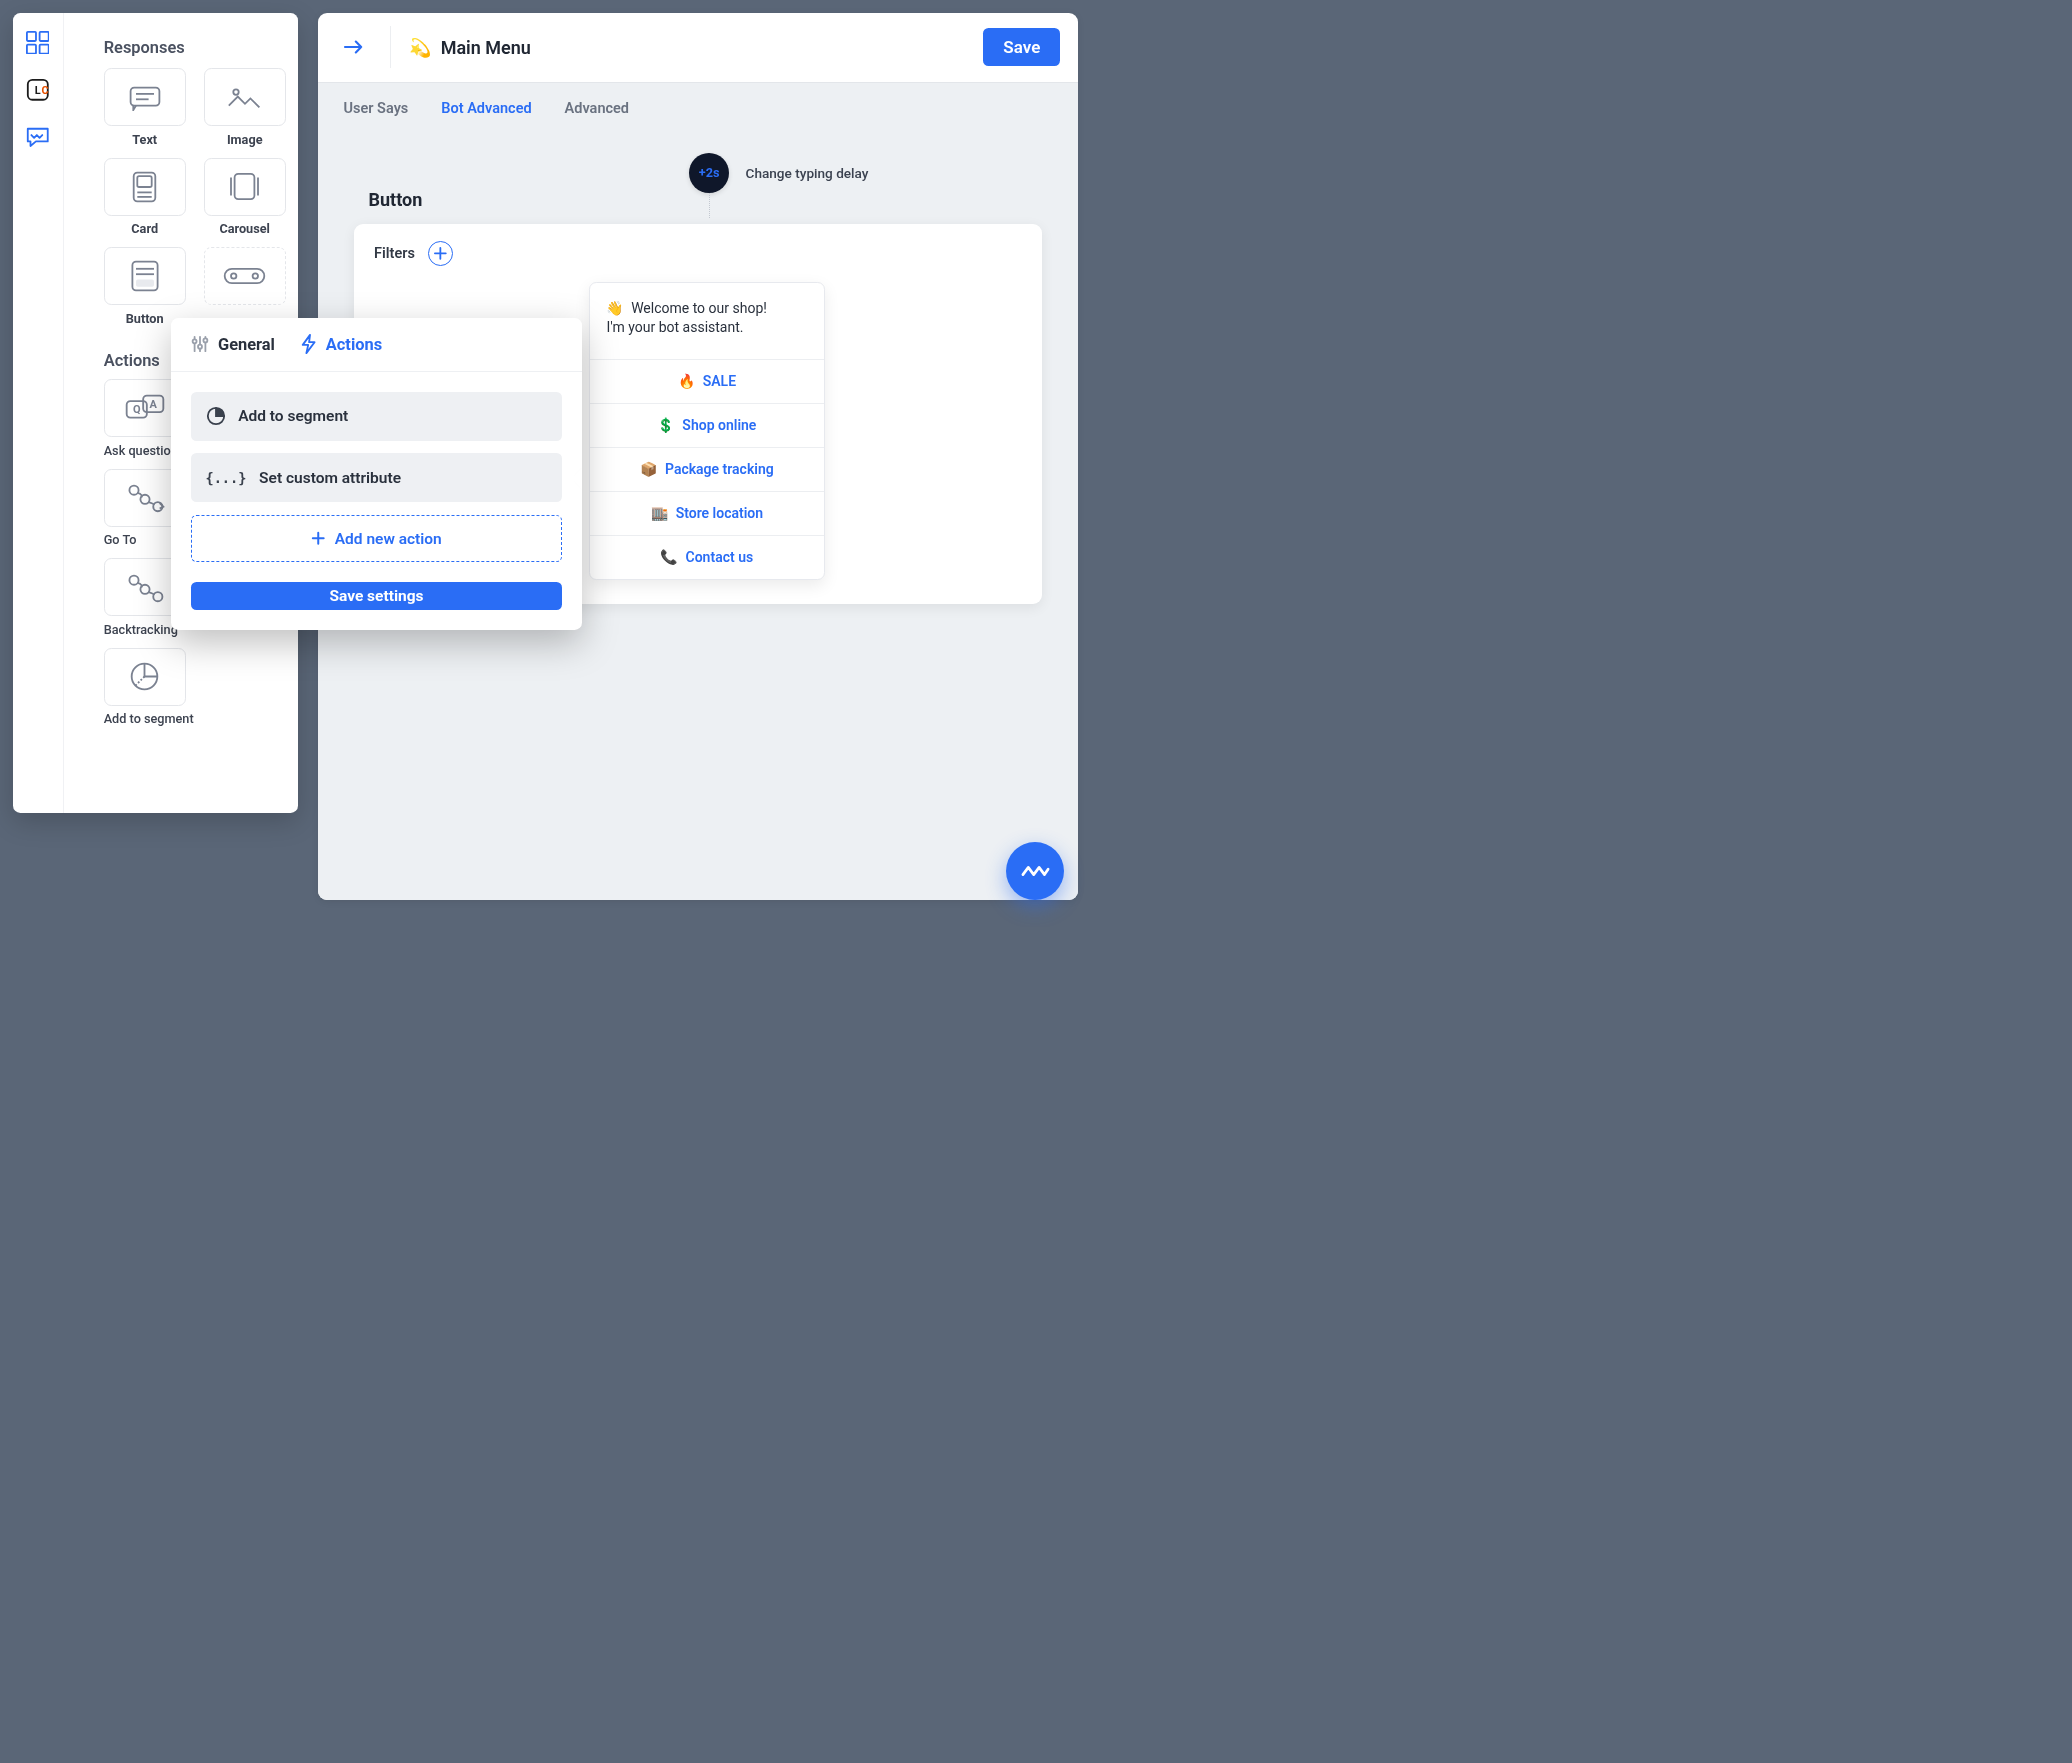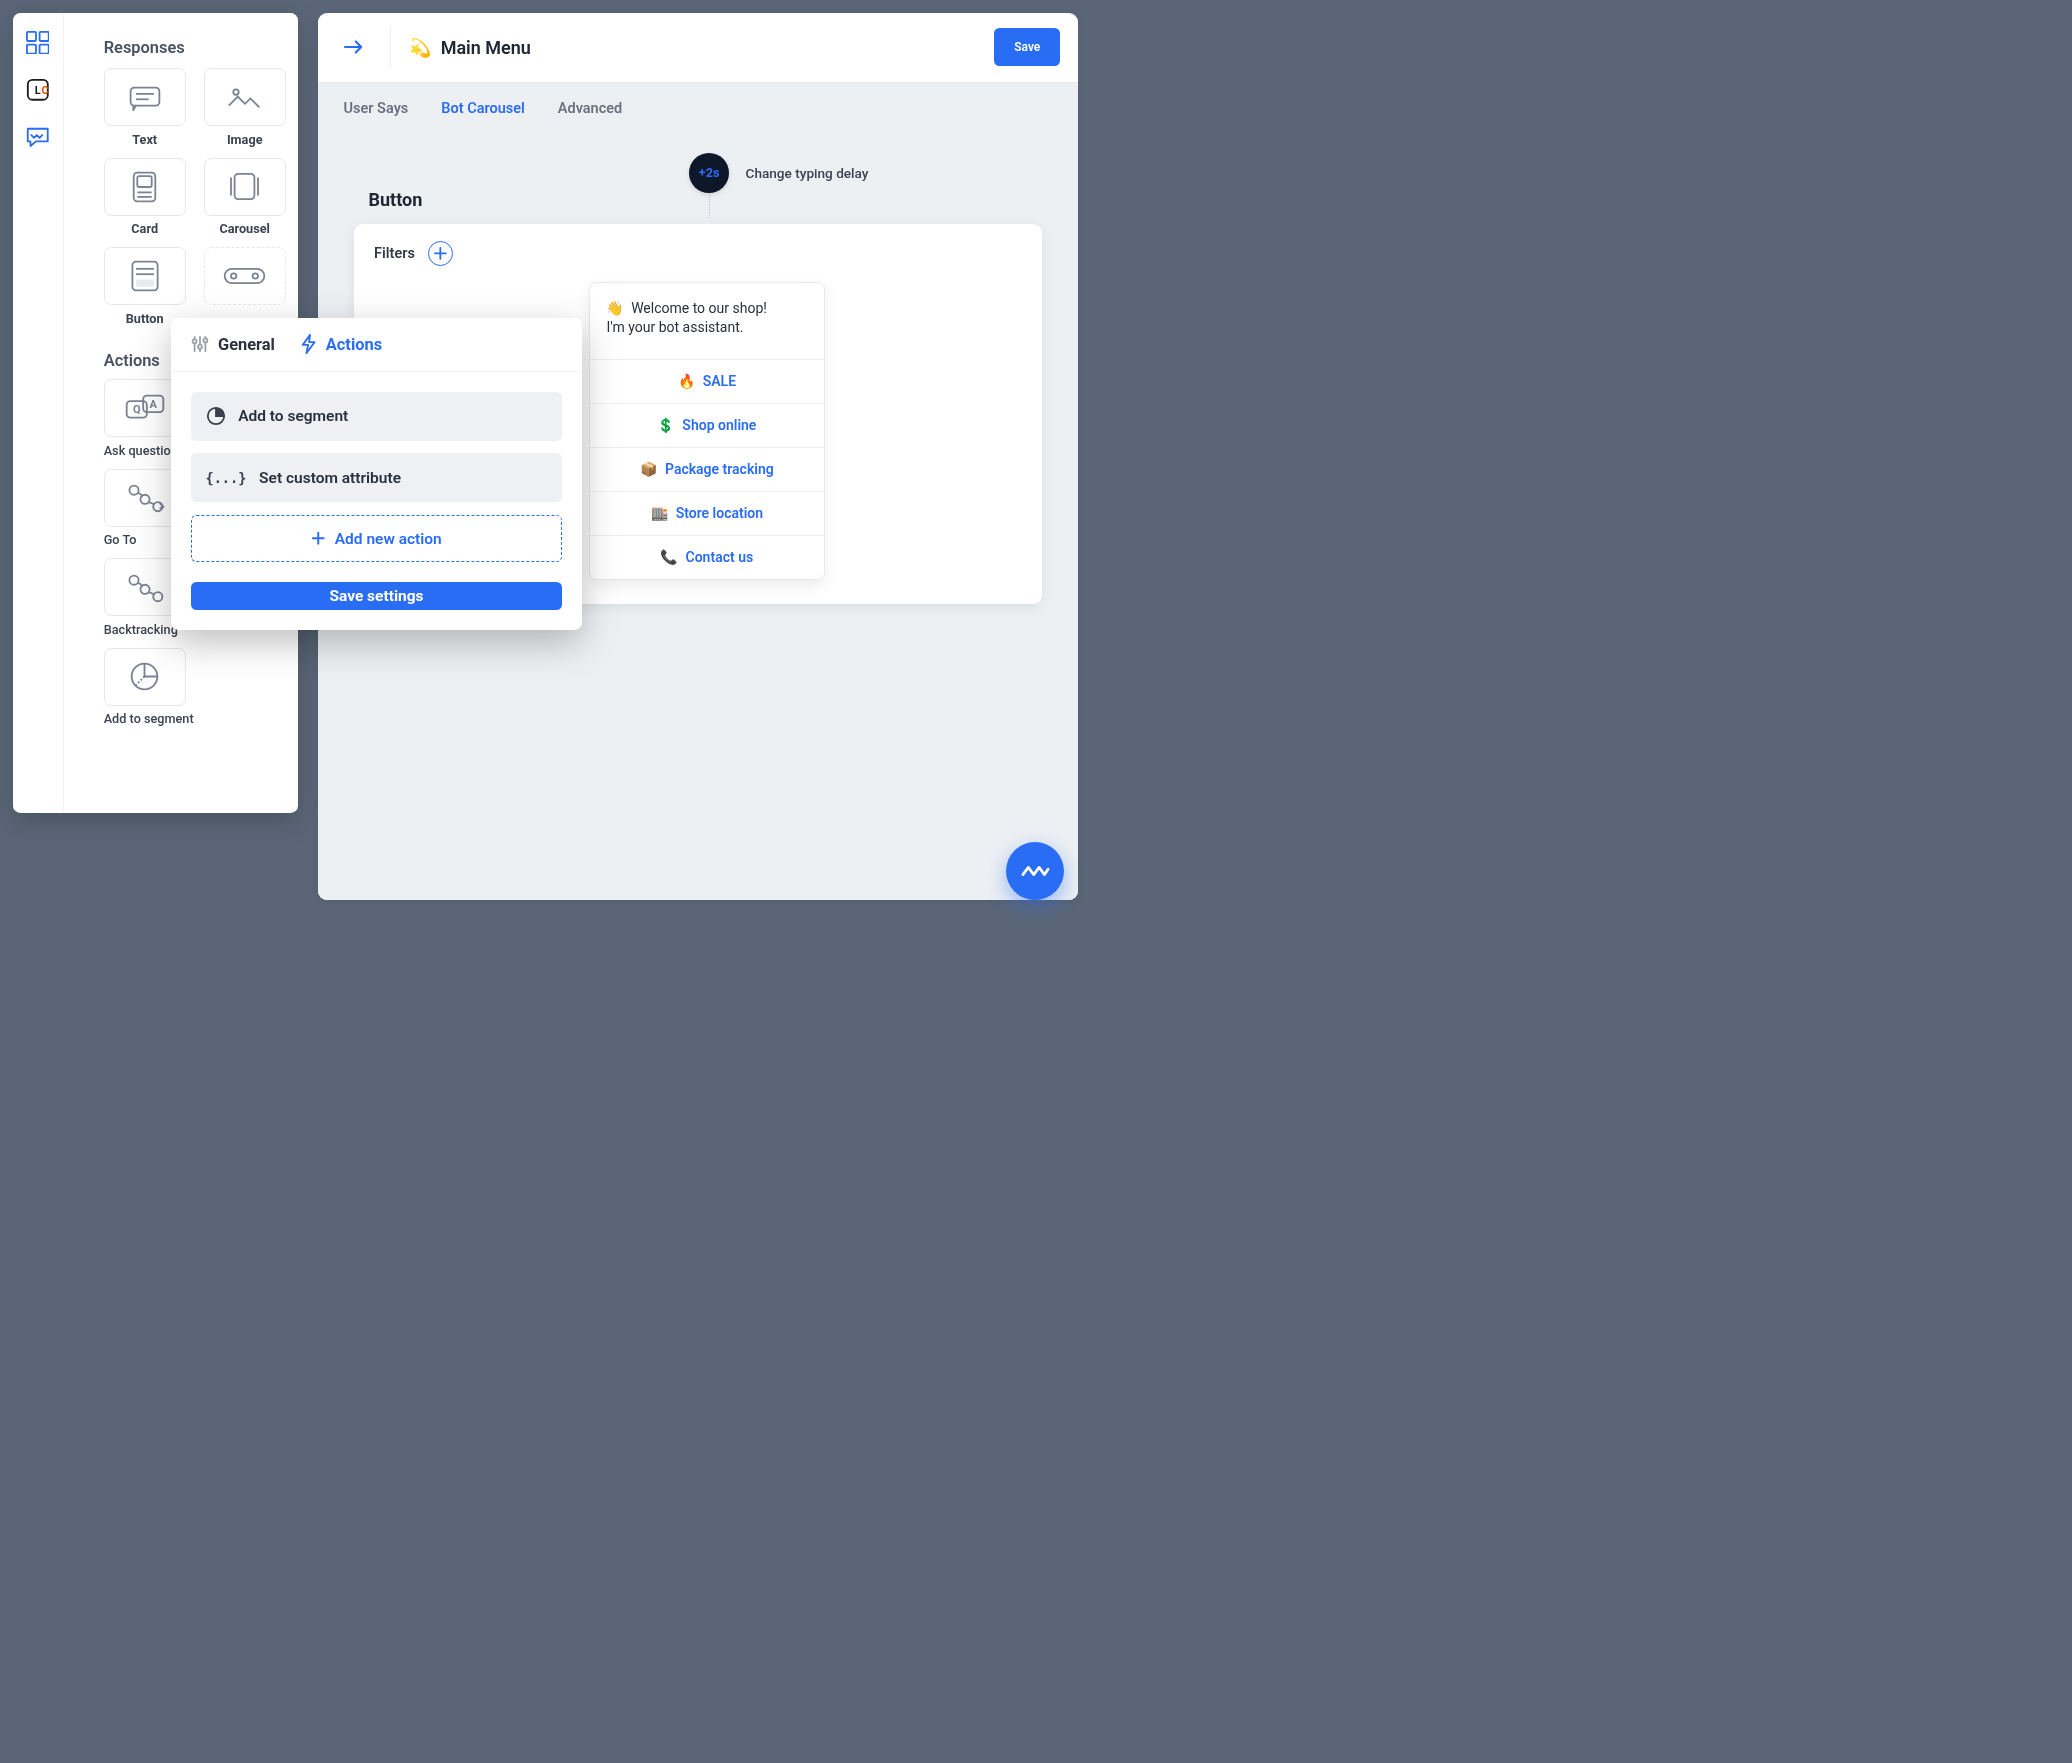--- a/index.html
+++ b/index.html
@@ -94,21 +94,21 @@
     width: 36px; height: 36px;
     border-radius: 5.5px;
     display:flex;align-items:center;justify-content:center;
     color:#2a6df5;cursor:pointer;
   }
   .header-divider { width:0.9px;height:42px;background:#eceef1;margin:0 5.5px;}
   .title-wrap {display:flex;align-items:center;gap:9px;font-size:18px;font-weight:600;color:#202733;}
   .save-btn {
     margin-left:auto;
     background:#2a6df5;color:#fff;border:none;border-radius:5.5px;
-    height:38px;padding:0 20px;font-size:12px;font-weight:600;cursor:pointer;
+    height:38px;padding:0 20px;font-size:17px;font-weight:600;cursor:pointer;
   }
   .tabs {
     background:#edf0f3;
     display:flex;gap:33px;
     padding: 0 25.5px;
     height:53px;align-items:center;
     border-top:0.9px solid #e3e6ea;
   }
   .tab {font-size:14.5px;font-weight:600;color:#6a7280;cursor:pointer;}
   .tab.active{color:#2a6df5;}
@@ -352,21 +352,21 @@
     </div>
     <div class="header-divider"></div>
     <div class="title-wrap">
       <span>💫</span>
       <span>Main Menu</span>
     </div>
     <button class="save-btn">Save</button>
   </div>
   <div class="tabs">
     <div class="tab">User Says</div>
-    <div class="tab active">Bot Carousel</div>
+    <div class="tab active">Bot Advanced</div>
     <div class="tab">Advanced</div>
   </div>
   <div class="canvas">
     <div class="delay-row">
       <div class="delay-pill">+2s</div>
       <div class="delay-label">Change typing delay</div>
     </div>
     <div class="delay-line"></div>
 
     <div class="block-title">Button</div>

